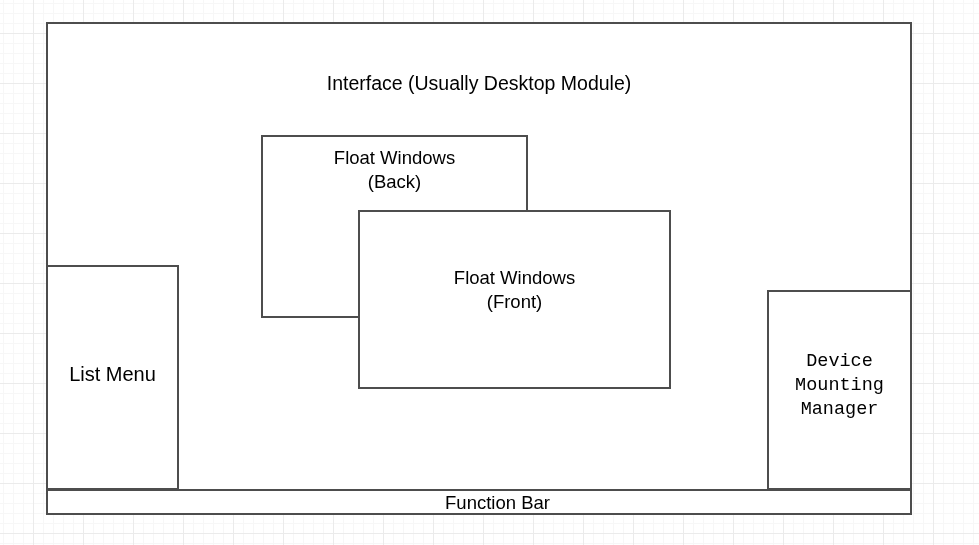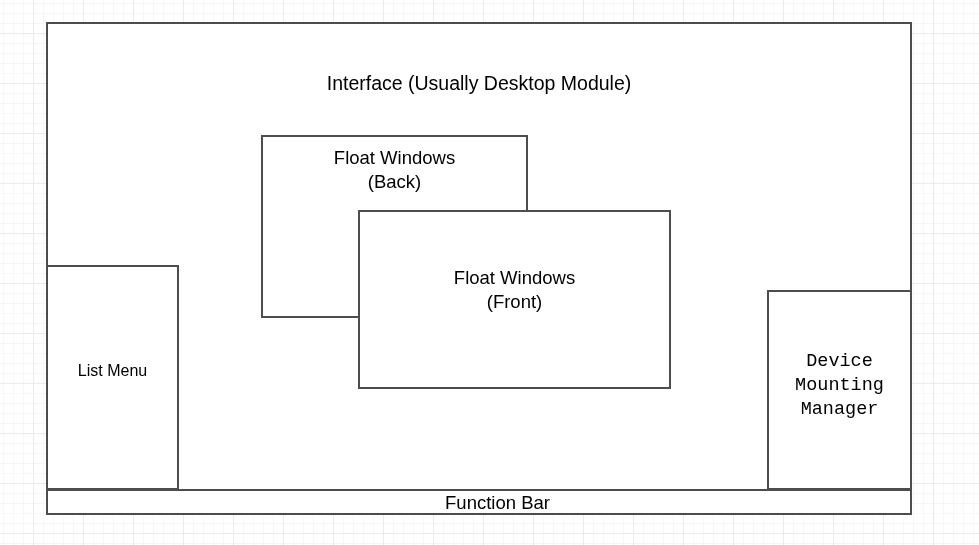--- a/index.html
+++ b/index.html
@@ -91,21 +91,21 @@
   
   #list-menu-box {
     left: 46px;
     top: 265px;
     width: 133px;
     height: 225px;
     z-index: 2;
   }
   #list-menu-label {
     top: 94px;
-    font-size: 16px;
+    font-size: 20px;
   }
 
   
   #device-manager-box {
     left: 767px;
     top: 290px;
     width: 145px;
     height: 200px;
     z-index: 2;
     font-family: Liberation Mono, monospace;

